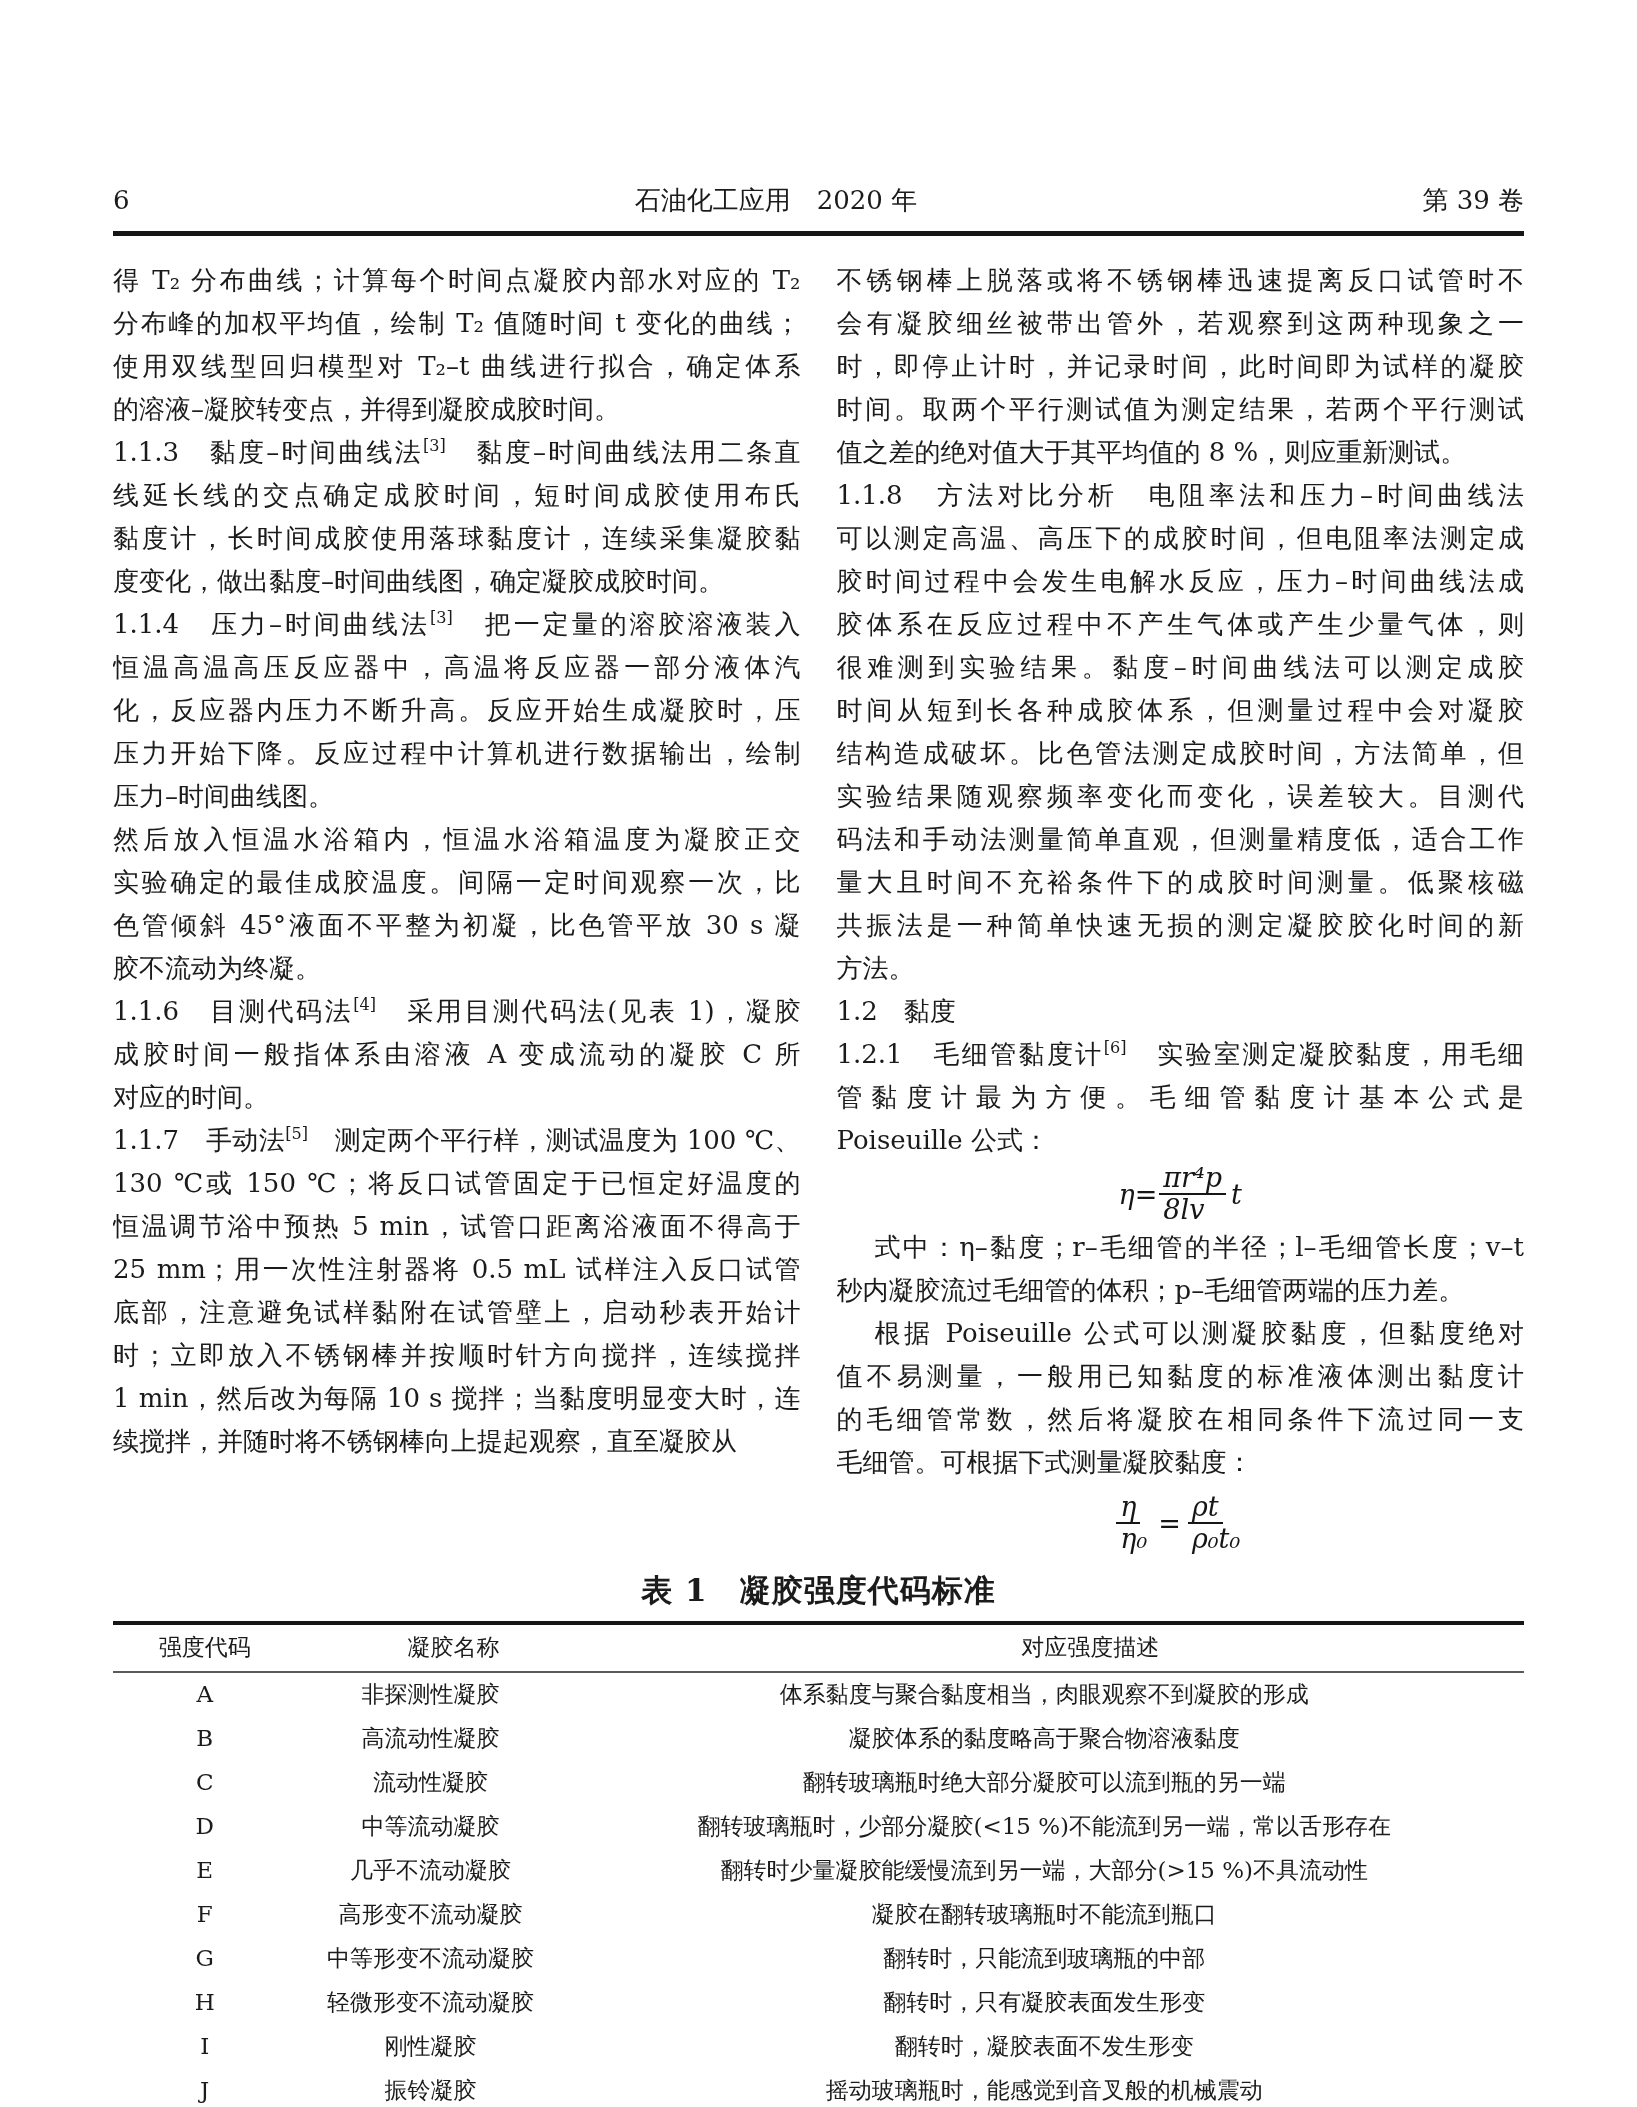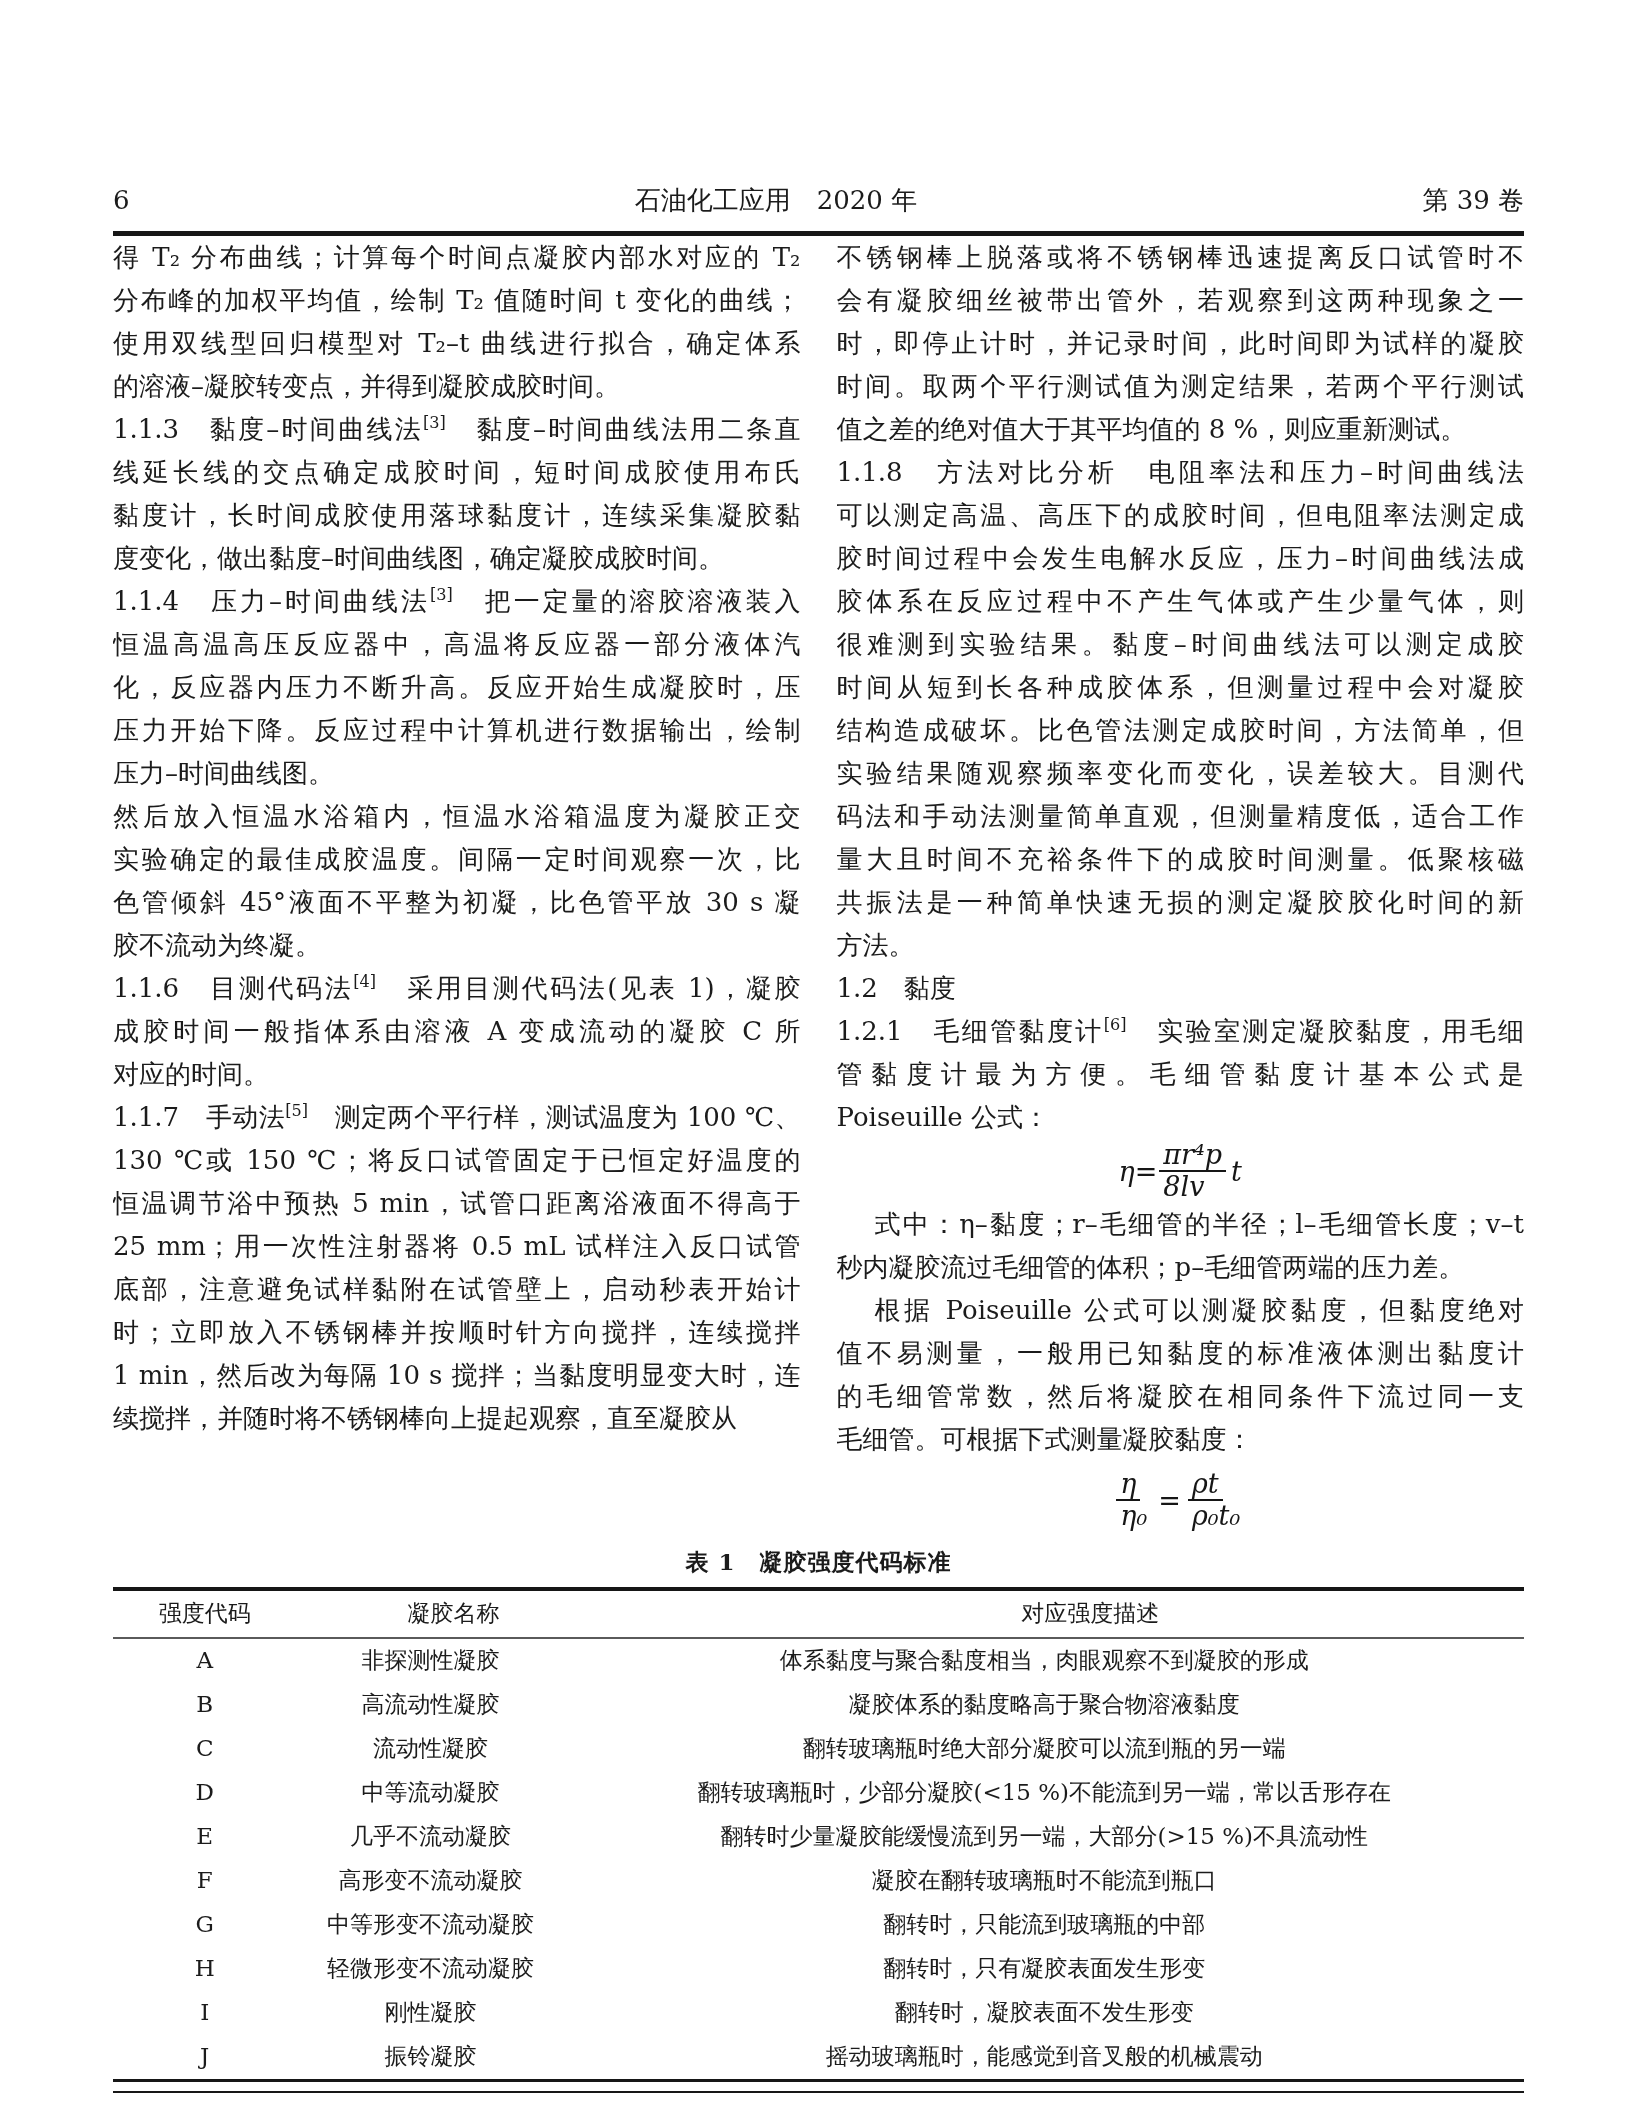--- a/index.html
+++ b/index.html
@@ -11,21 +11,21 @@
   }
   .inner{margin:0 113px;}
   
   .header{
     display:flex;justify-content:space-between;align-items:baseline;
     padding-top:183px;font-size:26px;
   }
   .header .h-center{flex:1;text-align:center;}
   .header-rule{height:5px;background:#161616;margin-top:13px;}
   
-  .columns{display:flex;gap:36px;}
+  .columns{display:flex;gap:36px;margin-top:23px;}
   .col{width:695px;}
   .tline{
     font-size:26px;height:43px;line-height:43px;
     text-align:justify;text-align-last:justify;
     overflow:hidden;white-space:normal;
   }
   .tline.end{text-align-last:left;}
   .tline.ind{text-indent:38px;}
   sup{font-size:0.62em;vertical-align:super;line-height:0;}
   
@@ -34,21 +34,21 @@
     font-size:27px;font-style:italic;color:#161616;
   }
   .formula.f1{height:64px;}
   .formula.f2{height:78px;}
   .frac{display:inline-flex;flex-direction:column;align-items:flex-start;line-height:1.12;margin:0 2px;}
   .frac .num{border-bottom:2px solid #161616;padding:0 4px;}
   .frac .den{padding:0 4px;}
   .formula .eq{margin:0 5px;}
   .formula .tail{margin-left:3px;}
   
-  .table-title{text-align:center;font-weight:bold;font-size:23px;margin-top:8px;letter-spacing:1px;}
+  .table-title{text-align:center;font-weight:bold;font-size:31px;margin-top:8px;letter-spacing:1px;}
   .gel-table{margin-top:9px;border-top:4px solid #161616;}
   .t-row{display:grid;grid-template-columns:13% 19% 68%;align-items:center;}
   .t-head{height:46px;border-bottom:2px solid #5a5a5a;gap:23px;}
   .t-cell{text-align:center;font-size:23px;line-height:1.2;}
   .t-body .t-row{height:44px;}
   .t-bottom{height:9px;border-top:3px solid #161616;border-bottom:2px solid #161616;}
 </style>
 </head>
 <body>
 

